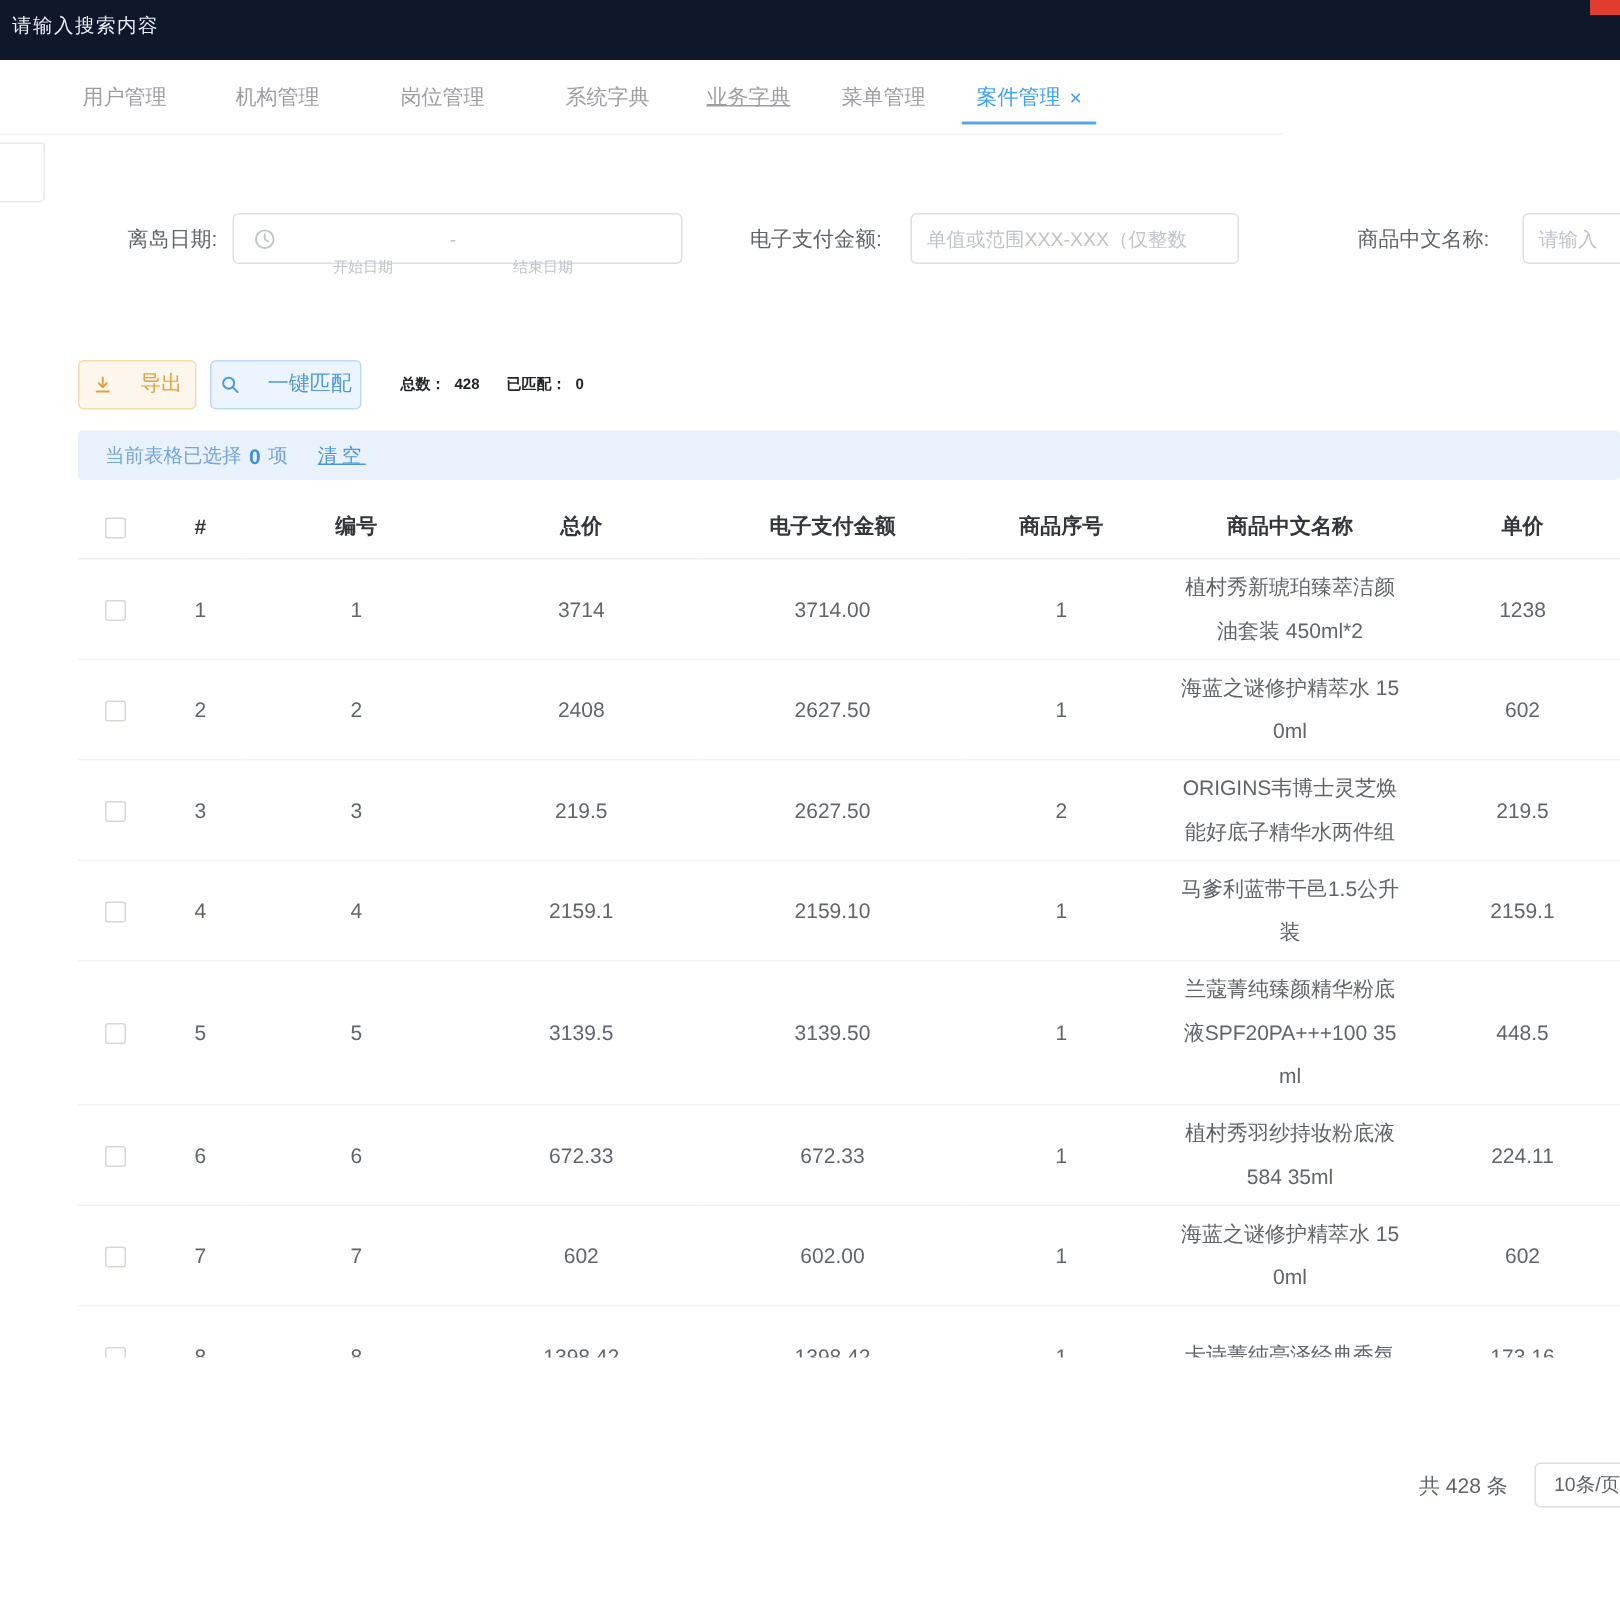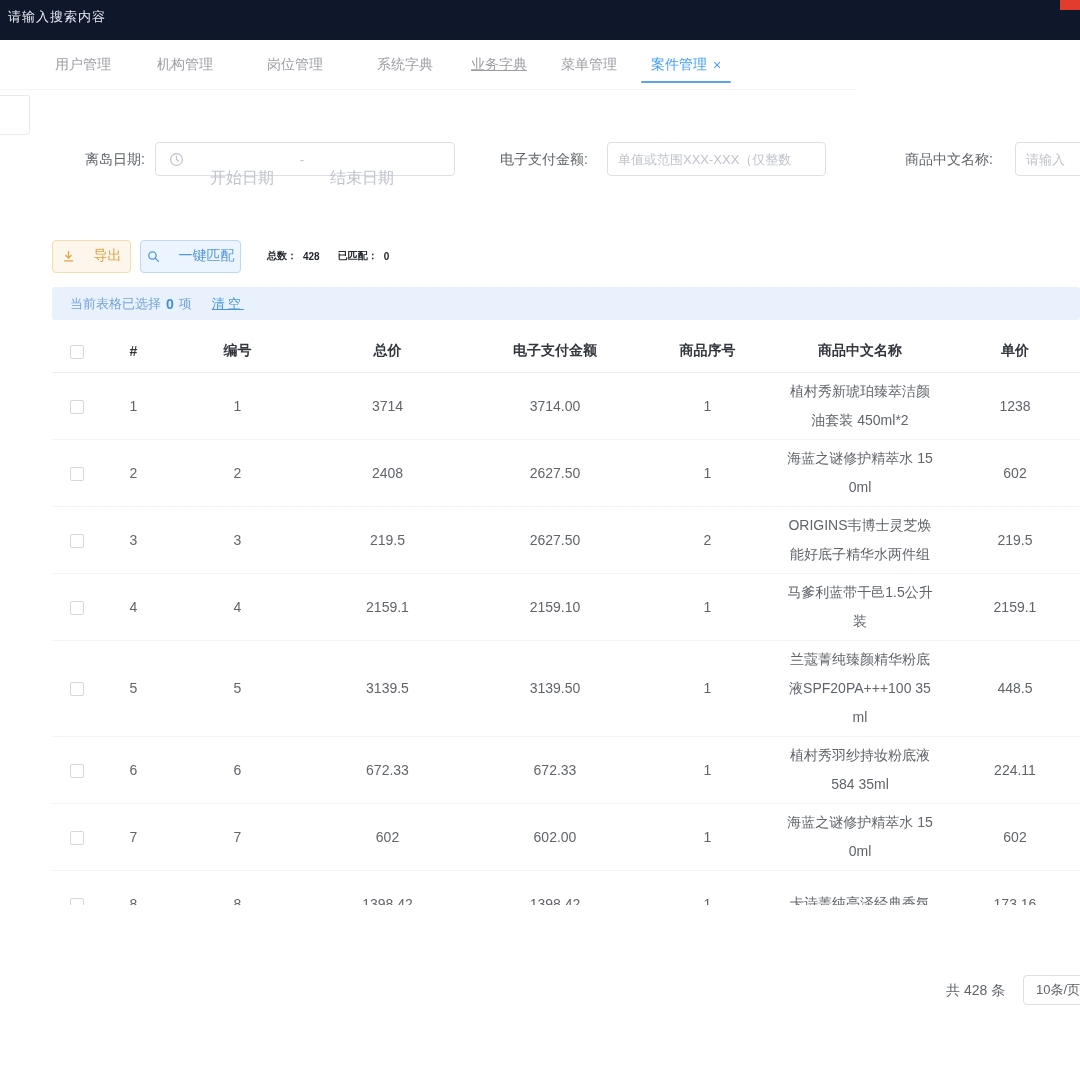--- a/index.html
+++ b/index.html
@@ -35,21 +35,21 @@
 
   
   .filters { position:absolute; left:0; top:142px; width:1080px; height:36px; }
   .f-label { position:absolute; top:0; line-height:34px; font-size:14px; color:#5f6469; }
   .lbl-date { left:85px; }
   .lbl-epay { left:500px; }
   .lbl-name { left:905px; }
   .date-range { position:absolute; left:155px; top:0; width:300px; height:34px; border:1px solid #dcdfe6;
     border-radius:4px; background:#fff; display:flex; align-items:center; }
   .date-range .clock { margin-left:13px; width:15px; height:15px; color:#c0c4cc; flex:none; }
-  .dr-start, .dr-end { width:100px; text-align:center; font-size:16px; color:#bfc3cb;margin-top:38px; }
+  .dr-start, .dr-end { width:100px; text-align:center; font-size:10px; color:#bfc3cb;margin-top:38px; }
   .dr-start { margin-left:8px; }
   .dr-sep { width:20px; text-align:center; font-size:13px; color:#bfc3cb; }
   .f-input { position:absolute; top:0; height:34px; border:1px solid #dcdfe6; border-radius:4px;
     background:#fff; font-size:13px; color:#606266; padding:0 10px; outline:none;
     font-family:"Liberation Sans", sans-serif; }
   .f-input::placeholder { color:#bfc3cb; opacity:1; }
   .inp-epay { left:607px; width:219px; }
   .inp-name { left:1015px; width:120px; }
 
   

